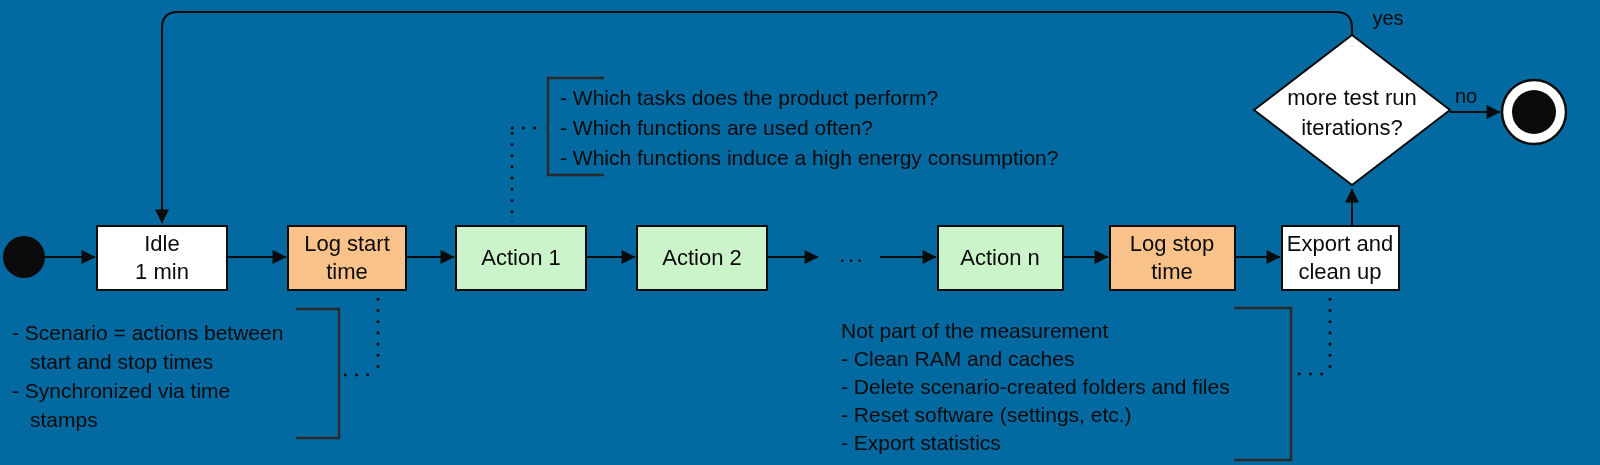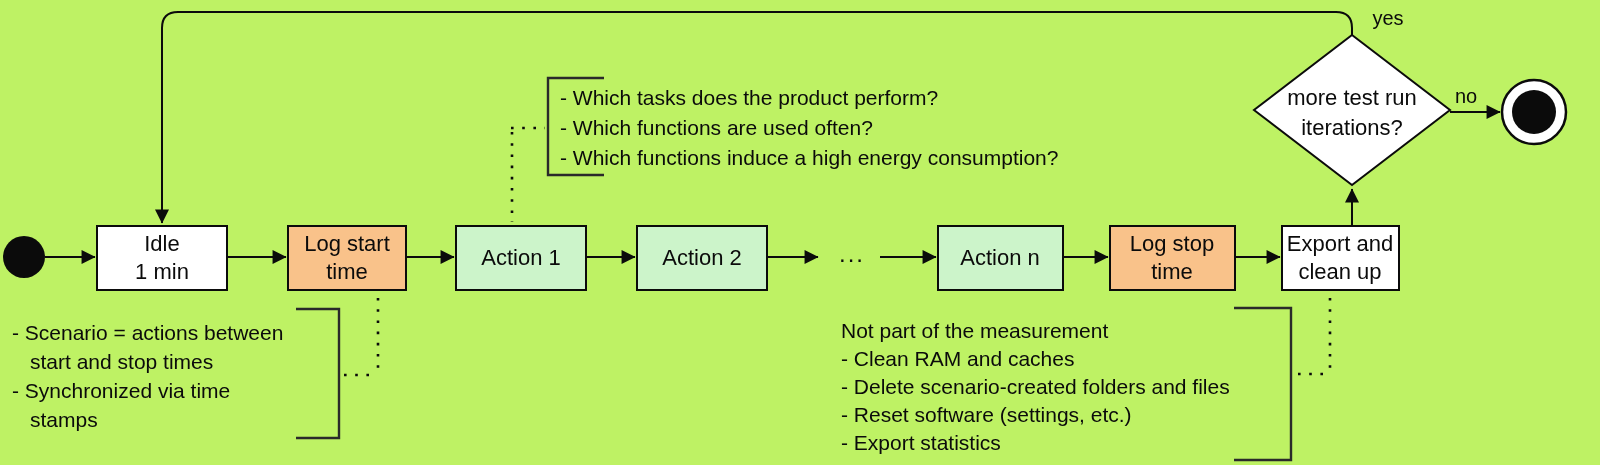--- a/index.html
+++ b/index.html
@@ -4,21 +4,21 @@
 <style>
   html, body {
     margin: 0;
     padding: 0;
     background: #ffffff;
   }
   .canvas {
     position: relative;
     width: 1600px;
     height: 465px;
-    background: #bef264;
+    background: #0369a1;
     overflow: hidden;
     font-family: "Liberation Sans", sans-serif;
   }
   svg text {
     font-family: "Liberation Sans", sans-serif;
     fill: #0b0b0b;
   }
   .node-label { font-size: 22px; }
   .note-text  { font-size: 21px; }
   .edge-label { font-size: 20px; }

